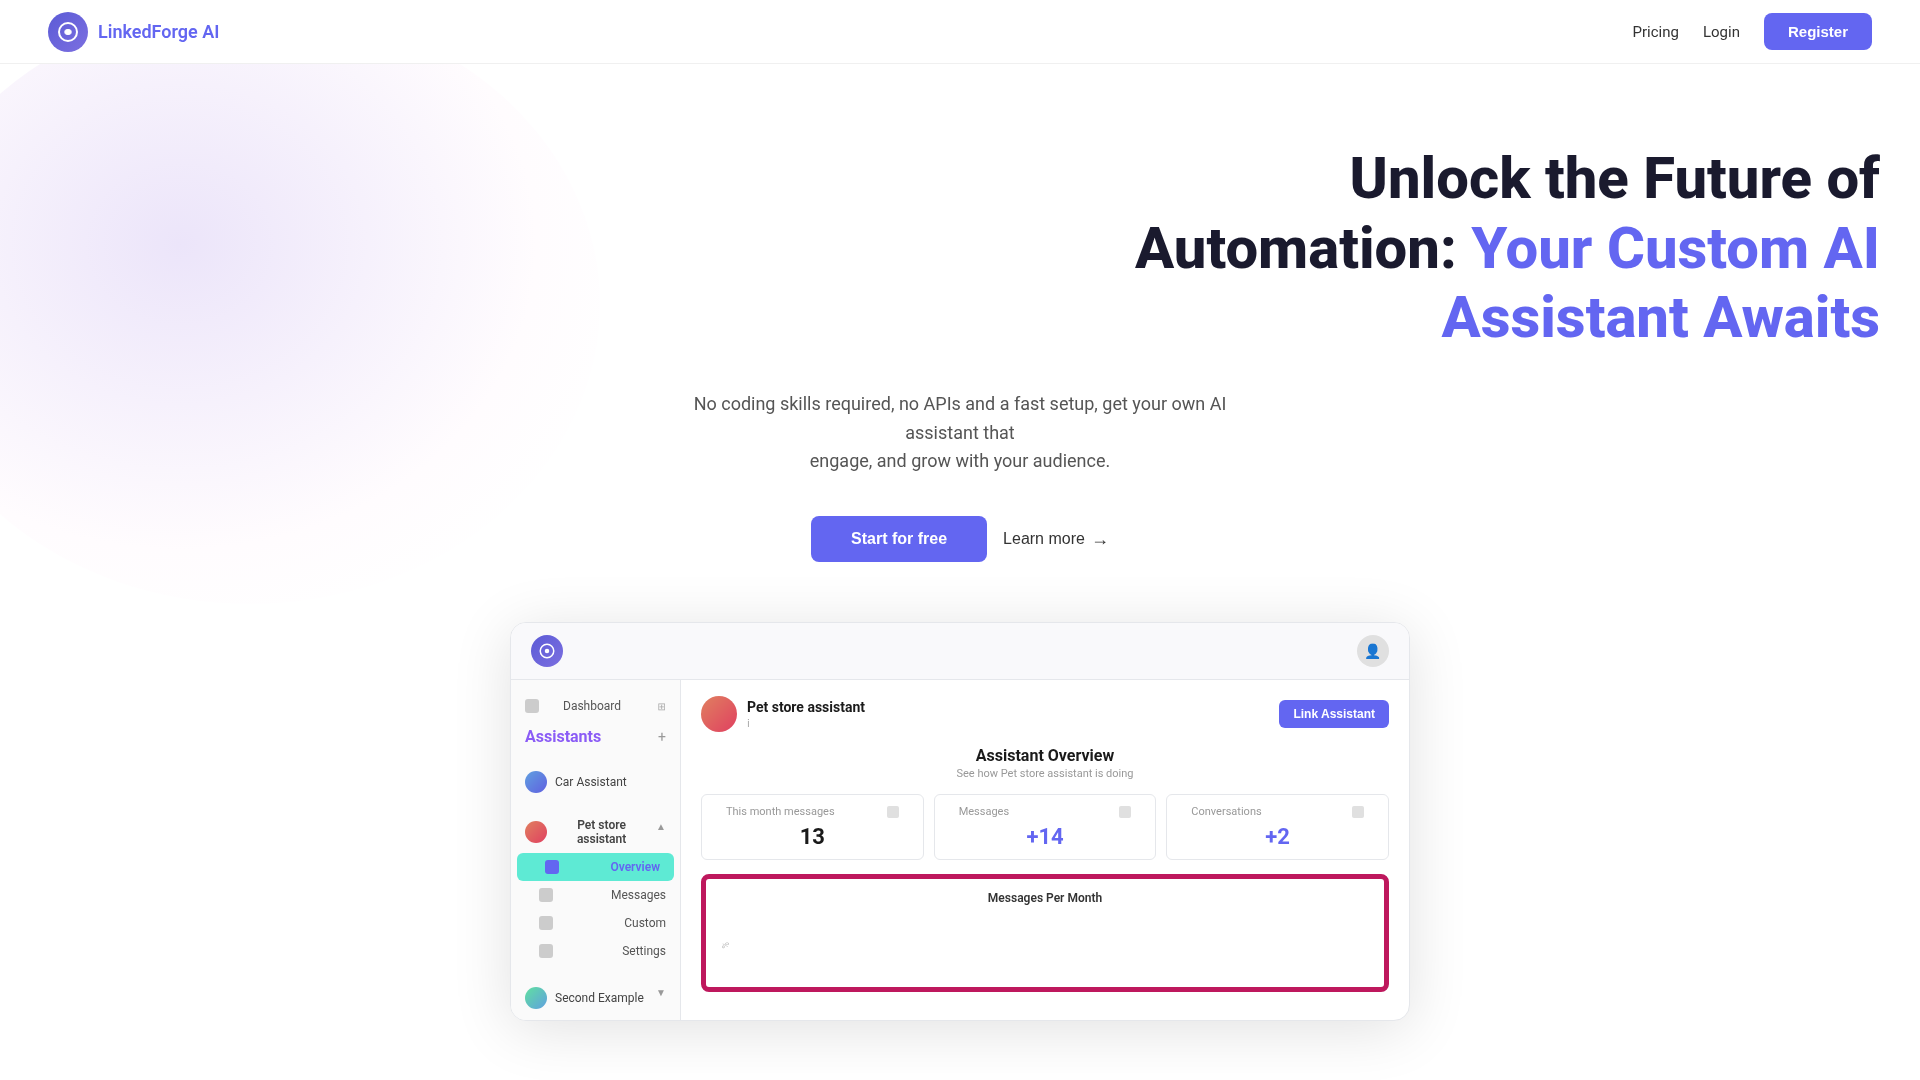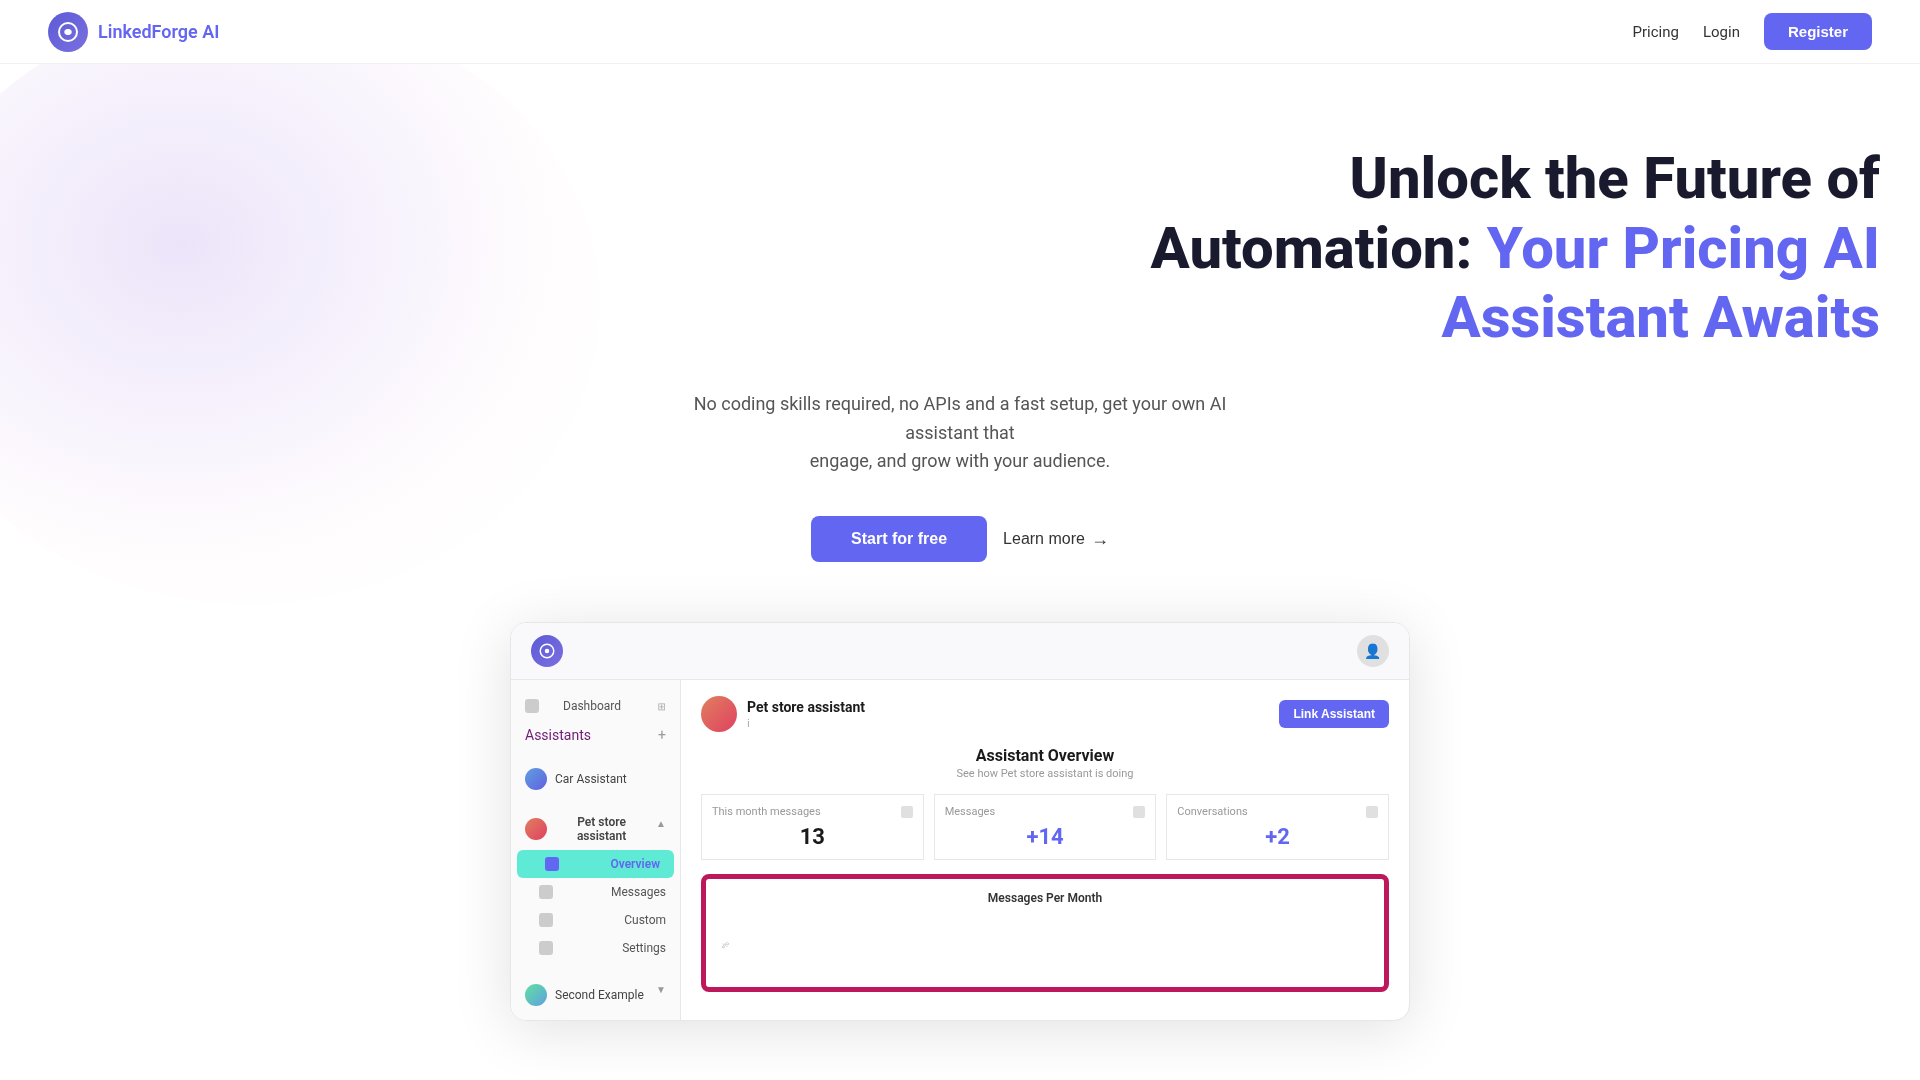--- a/index.html
+++ b/index.html
@@ -307,22 +307,22 @@
       margin-bottom: 14px;
     }
     .stats-row {
       display: flex;
       gap: 10px;
       margin-bottom: 14px;
     }
     .stat-card {
       flex: 1;
       border: 1px solid #e5e7eb;
-      border-radius: 0;
-      padding: 10px 10px;
+      border-radius: 6px;
+      padding: 10px 24px;
     }
     .stat-label {
       font-size: 11px;
       color: #999;
       display: flex;
       align-items: center;
       justify-content: space-between;
       margin-bottom: 6px;
     }
     .stat-label .sicon-sm {
@@ -391,21 +391,21 @@
     <a class="nav-link">Login</a>
     <button class="btn-register">Register</button>
   </div>
 </nav>
 
 <section class="hero">
   <div class="hero-bg-blob"></div>
   <div class="hero-content">
     <h1>
       <span>Unlock the Future of</span><br>
-      <span>Automation: </span><span class="highlight">Your Pricing AI</span><br>
+      <span>Automation: </span><span class="highlight">Your Custom AI</span><br>
       <span class="highlight">Assistant Awaits</span>
     </h1>
     <p class="hero-subtitle">No coding skills required, no APIs and a fast setup, get your own AI assistant that<br>engage, and grow with your audience.</p>
     <div class="hero-buttons">
       <button class="btn-primary">Start for free</button>
       <button class="btn-learn-more">
         <span>Learn more</span>
         <span class="arrow">→</span>
       </button>
     </div>
@@ -425,21 +425,21 @@
 
     <div class="dash-body">
 
       <div class="dash-sidebar">
         <div class="sidebar-row">
           <span class="sicon"></span>
           <span>Dashboard</span>
           <span style="margin-left:auto;font-size:10px;color:#aaa">⊞</span>
         </div>
         <div style="display:flex;align-items:center;justify-content:space-between;padding:7px 14px;">
-          <span style="font-size:14px;color:#701a75;font-weight:400">Assistants</span>
+          <span style="font-size:16px;color:#8b5cf6;font-weight:700">Assistants</span>
           <span style="font-size:14px;color:#999">+</span>
         </div>
         <div class="sidebar-assistant-row">
           <div class="left-part">
             <div class="assistant-avatar car"></div>
             <span style="font-size:12px;color:#444">Car Assistant</span>
           </div>
         </div>
         <div class="sidebar-assistant-row">
           <div class="left-part">

